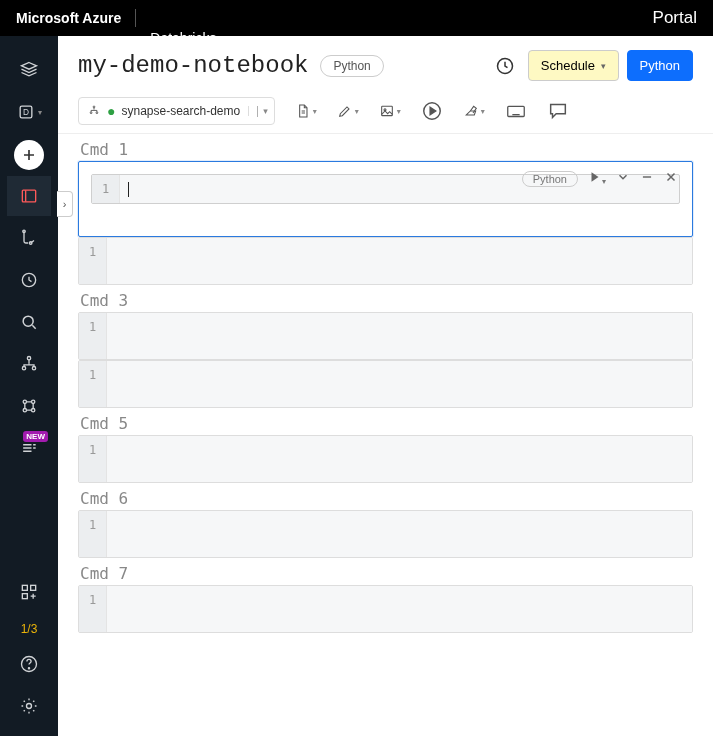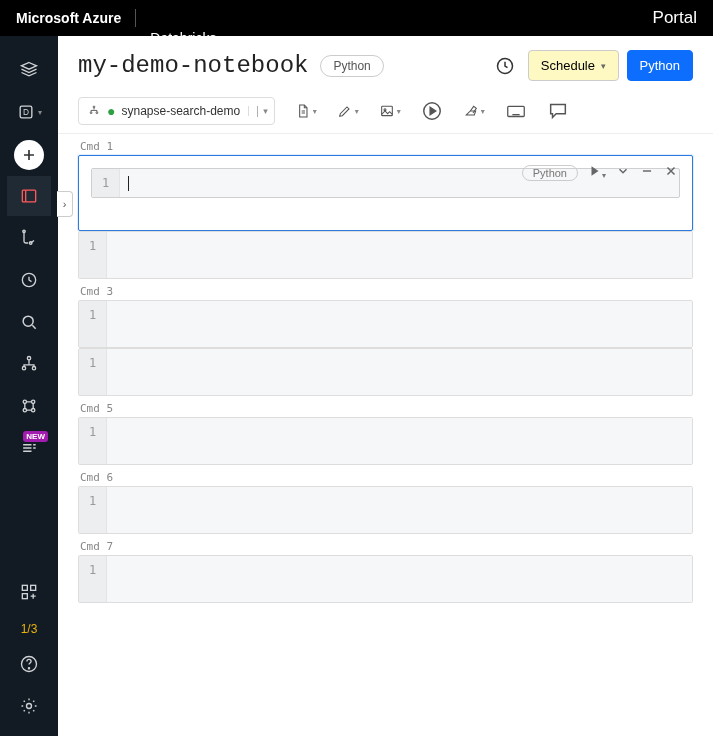--- a/index.html
+++ b/index.html
@@ -45,21 +45,21 @@
 
 .toolbar { display: flex; align-items: center; padding: 6px 20px 8px 20px; border-bottom: 1px solid #eee; gap: 20px; margin-top: 6px; }
 .cluster-attach { display: flex; align-items: center; border: 1px solid #ddd; border-radius: 4px; height: 28px; padding: 0 6px 0 8px; font-size: 12px; color: #333; }
 .cluster-attach .dot { color: #2ea043; font-size: 14px; margin: 0 6px 0 6px; }
 .cluster-attach .attach-caret { border-left: 1px solid #ddd; margin-left: 8px; padding-left: 6px; color: #888; font-size: 9px; }
 .tool-icon { width: 22px; height: 22px; display: flex; align-items: center; justify-content: center; color: #555; }
 .tool-icon .caret-sm { font-size: 8px; margin-left: 2px; color: #888; }
 
 
 .cells { padding: 0 20px 20px 20px; position: relative; }
-.cmd-label { font-family: Consolas, monospace; font-size: 11px; color: #888; margin: 6px 0 2px 2px; }
+.cmd-label { font-family: Consolas, monospace; font-size: 16px; color: #888; margin: 6px 0 2px 2px; }
 .cell { border: 1px solid #ddd; border-radius: 2px; background: #fff; position: relative; }
 .cell.active { border: 1px solid #2a7adf; box-shadow: 0 0 0 1px #2a7adf22; padding-bottom: 20px; }
 .cell-body { display: flex; background: #f6f7f8; border-radius: 2px; min-height: 30px; }
 .cell.active .cell-body { margin: 12px; border: 1px solid #cfcfcf; }
 .cell:not(.active) .cell-body { margin: 0; border: none; min-height: 46px; }
 .cell .gutter { width: 28px; background: #eceef0; display: flex; align-items: flex-start; justify-content: center; color: #999; font-family: Consolas, monospace; font-size: 12px; padding-top: 7px; border-right: 1px solid #e4e4e4; }
 .cell .editor { flex: 1; padding: 6px 8px; font-family: Consolas, monospace; font-size: 13px; }
 .editor .cursor { display: inline-block; width: 1px; height: 15px; background: #222; vertical-align: middle; }
 .cell-toolbar { position: absolute; top: 8px; right: 14px; display: flex; align-items: center; gap: 10px; color: #777; }
 .cell-toolbar .py-pill { border: 1px solid #ccc; border-radius: 12px; padding: 1px 10px; font-size: 11px; }

